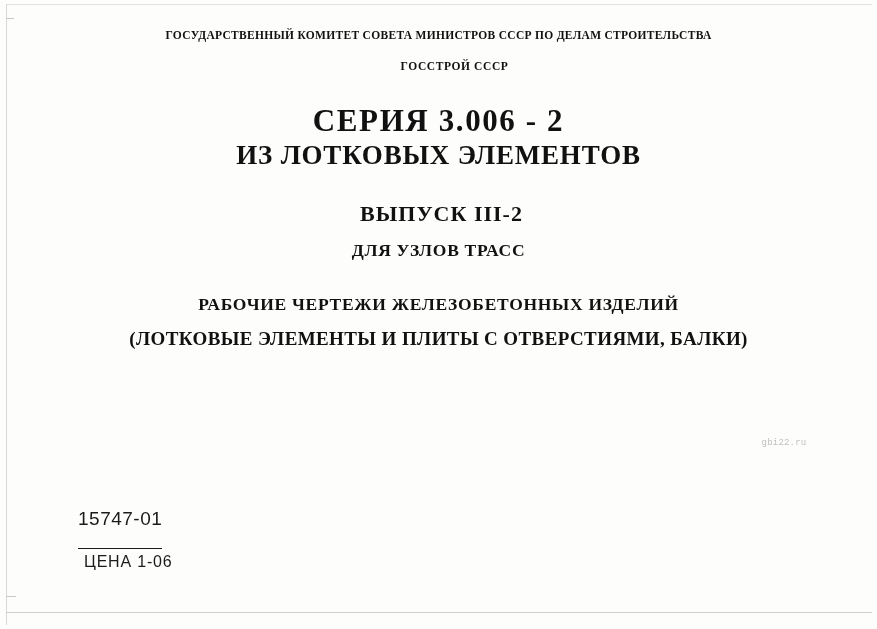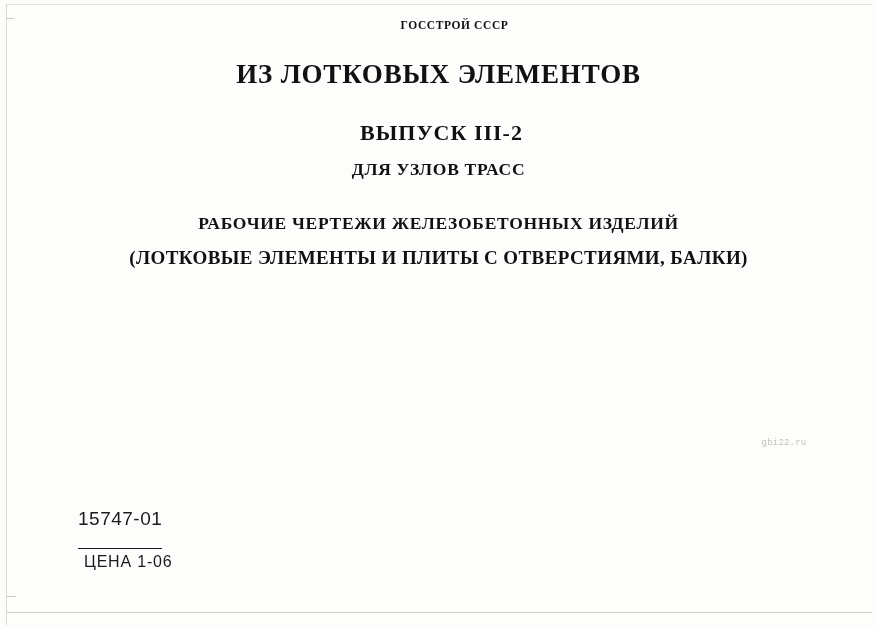--- a/index.html
+++ b/index.html
@@ -81,21 +81,21 @@
     margin-top: 31px;
     font-size: 31px;
     letter-spacing: 1.6px;
   }
   .main1 {
     margin-top: 30px;
     font-size: 27px;
     letter-spacing: 0.8px;
   }
   .main2 {
-    margin-top: 28px;
+    margin-top: 1px;
     font-size: 27px;
     letter-spacing: 0.8px;
     text-align: center;
   }
   .issue {
     margin-top: 30px;
     font-size: 22px;
     letter-spacing: 1px;
     padding-left: 6px;
   }
@@ -154,24 +154,26 @@
 <div class="page">
 
   <div class="edge-top"></div>
   <div class="edge-left"></div>
   <div class="edge-bottom"></div>
   <div class="tick-left-top"></div>
   <div class="tick-left-bottom"></div>
 
   <div class="content">
 
+    <div class="line org1">ГОСУДАРСТВЕННЫЙ КОМИТЕТ СОВЕТА МИНИСТРОВ СССР ПО ДЕЛАМ СТРОИТЕЛЬСТВА</div>
 
     <div class="line org2">ГОССТРОЙ СССР</div>
 
 
+    <div class="line series">СЕРИЯ 3.006 - 2</div>
 
 
     <div class="line main2">ИЗ  ЛОТКОВЫХ ЭЛЕМЕНТОВ</div>
 
     <div class="line issue">ВЫПУСК III-2</div>
 
     <div class="line sub2">ДЛЯ  УЗЛОВ ТРАСС</div>
 
     <div class="line sub1">РАБОЧИЕ ЧЕРТЕЖИ  ЖЕЛЕЗОБЕТОННЫХ ИЗДЕЛИЙ</div>
 

